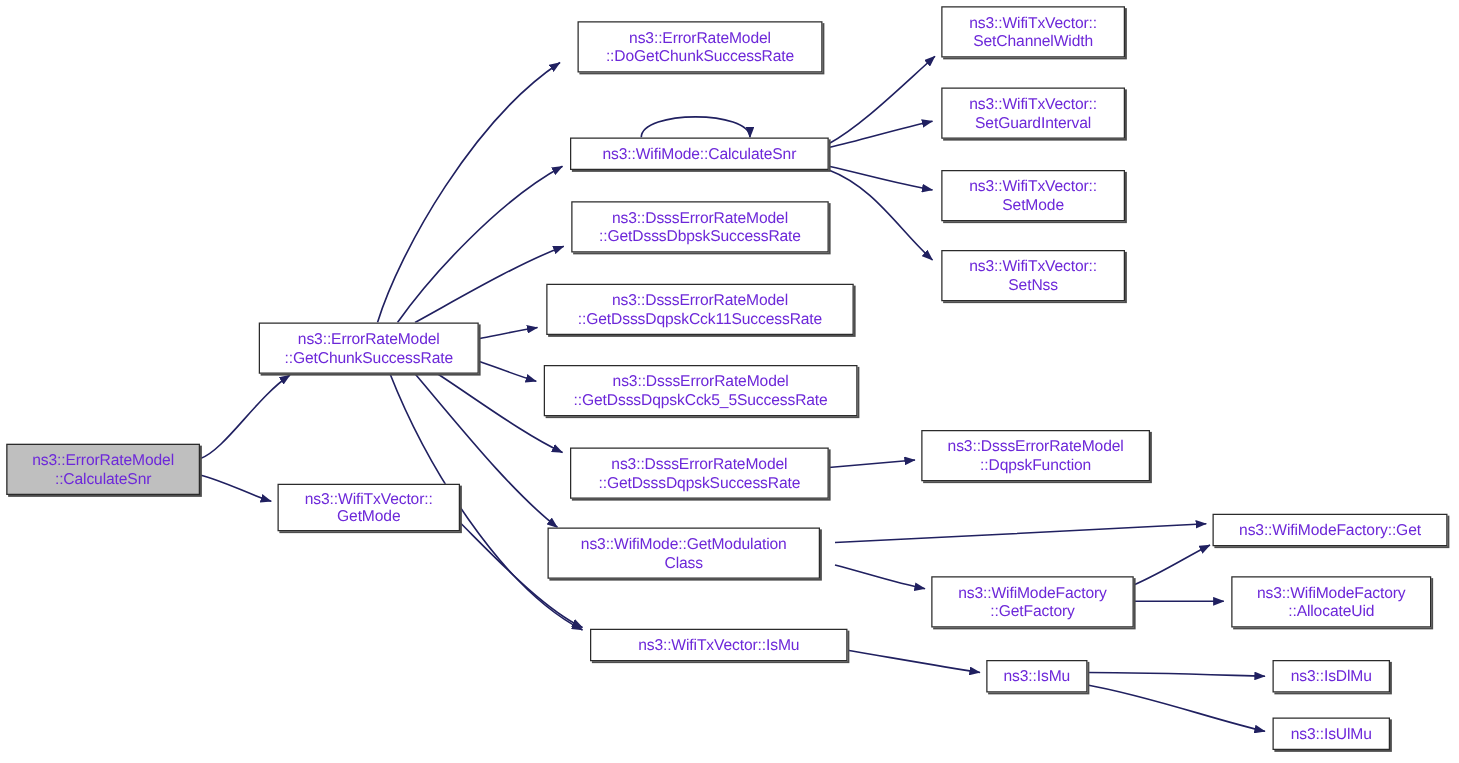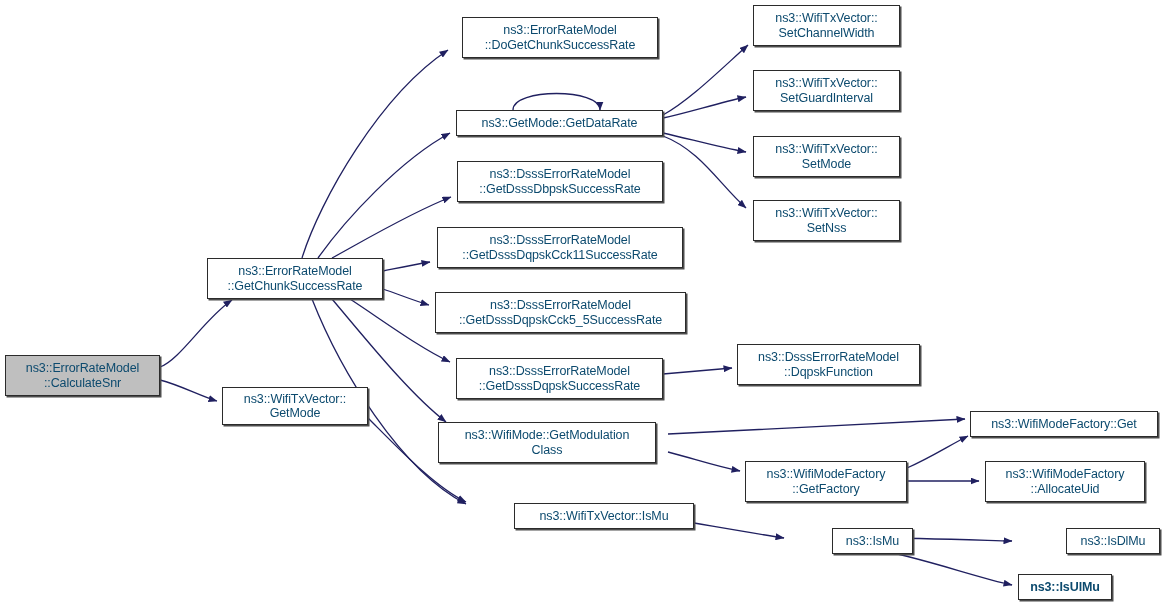--- a/index.html
+++ b/index.html
@@ -23,21 +23,21 @@
     left: 0;
     top: 0;
     width: 1167px;
     height: 610px;
   }
   .node {
     position: absolute;
     box-sizing: border-box;
     border: 1px solid #2b2b2b;
     background: #ffffff;
-    color: #0c4a6e;
+    color: #6d28d9;
     font-family: "Liberation Sans", sans-serif;
     font-size: 12.5px;
     line-height: 14.5px;
     text-align: center;
     display: flex;
     align-items: center;
     justify-content: center;
     white-space: pre-line;
     box-shadow: 1.5px 1.5px 0 0 #4d4d4d;
     letter-spacing: -0.1px;
@@ -91,44 +91,44 @@
   </svg>
   <div id="nodes-group">
       <div class="node root" style="left: 5px; top: 355px; width: 155px; height: 41px;"><span class="node-label">ns3::ErrorRateModel
 ::CalculateSnr</span></div>
       <div class="node" style="left: 207px; top: 258px; width: 176px; height: 41px;"><span class="node-label">ns3::ErrorRateModel
 ::GetChunkSuccessRate</span></div>
       <div class="node" style="left: 222px; top: 387px; width: 146px; height: 38px;"><span class="node-label">ns3::WifiTxVector::
 GetMode</span></div>
       <div class="node" style="left: 462px; top: 17px; width: 196px; height: 41px;"><span class="node-label">ns3::ErrorRateModel
 ::DoGetChunkSuccessRate</span></div>
-      <div class="node" style="left: 456px; top: 110px; width: 207px; height: 26px;"><span class="node-label">ns3::GetMode::GetDataRate</span></div>
+      <div class="node" style="left: 456px; top: 110px; width: 207px; height: 26px;"><span class="node-label">ns3::WifiMode::CalculateSnr</span></div>
       <div class="node" style="left: 457px; top: 161px; width: 206px; height: 41px;"><span class="node-label">ns3::DsssErrorRateModel
 ::GetDsssDbpskSuccessRate</span></div>
       <div class="node" style="left: 437px; top: 227px; width: 246px; height: 41px;"><span class="node-label">ns3::DsssErrorRateModel
 ::GetDsssDqpskCck11SuccessRate</span></div>
       <div class="node" style="left: 435px; top: 292px; width: 251px; height: 41px;"><span class="node-label">ns3::DsssErrorRateModel
 ::GetDsssDqpskCck5_5SuccessRate</span></div>
       <div class="node" style="left: 456px; top: 358px; width: 207px; height: 41px;"><span class="node-label">ns3::DsssErrorRateModel
 ::GetDsssDqpskSuccessRate</span></div>
       <div class="node" style="left: 438px; top: 422px; width: 218px; height: 41px;"><span class="node-label">ns3::WifiMode::GetModulation
 Class</span></div>
-      <div class="node" style="left: 472px; top: 503px; width: 180px; height: 26px; margin-left: 42px;"><span class="node-label">ns3::WifiTxVector::IsMu</span></div>
+      <div class="node" style="left: 472px; top: 503px; width: 206px; height: 26px;"><span class="node-label">ns3::WifiTxVector::IsMu</span></div>
       <div class="node" style="left: 753px; top: 5px; width: 147px; height: 41px;"><span class="node-label">ns3::WifiTxVector::
 SetChannelWidth</span></div>
       <div class="node" style="left: 753px; top: 70px; width: 147px; height: 41px;"><span class="node-label">ns3::WifiTxVector::
 SetGuardInterval</span></div>
       <div class="node" style="left: 753px; top: 136px; width: 147px; height: 41px;"><span class="node-label">ns3::WifiTxVector::
 SetMode</span></div>
       <div class="node" style="left: 753px; top: 200px; width: 147px; height: 41px;"><span class="node-label">ns3::WifiTxVector::
 SetNss</span></div>
       <div class="node" style="left: 737px; top: 344px; width: 183px; height: 41px;"><span class="node-label">ns3::DsssErrorRateModel
 ::DqpskFunction</span></div>
       <div class="node" style="left: 745px; top: 461px; width: 162px; height: 41px;"><span class="node-label">ns3::WifiModeFactory
 ::GetFactory</span></div>
-      <div class="node" style="left: 832px; top: 528px; width: 81px; height: 26px;"><span class="node-label">ns3::IsMu</span></div>
+      <div class="node" style="left: 789px; top: 528px; width: 81px; height: 26px;"><span class="node-label">ns3::IsMu</span></div>
       <div class="node" style="left: 970px; top: 411px; width: 188px; height: 26px; justify-content: flex-end;"><span class="node-label">ns3::WifiModeFactory::Get</span></div>
       <div class="node" style="left: 985px; top: 461px; width: 160px; height: 41px;"><span class="node-label">ns3::WifiModeFactory
 ::AllocateUid</span></div>
-      <div class="node" style="left: 1018px; top: 528px; width: 94px; height: 26px; margin-left: 48px;"><span class="node-label">ns3::IsDlMu</span></div>
-      <div class="node" style="left: 1018px; top: 574px; width: 94px; height: 26px; font-weight: bold;"><span class="node-label">ns3::IsUlMu</span></div>
+      <div class="node" style="left: 1018px; top: 528px; width: 94px; height: 26px;"><span class="node-label">ns3::IsDlMu</span></div>
+      <div class="node" style="left: 1018px; top: 574px; width: 94px; height: 26px;"><span class="node-label">ns3::IsUlMu</span></div>
     </div>
 </div>
 
 </body></html>

